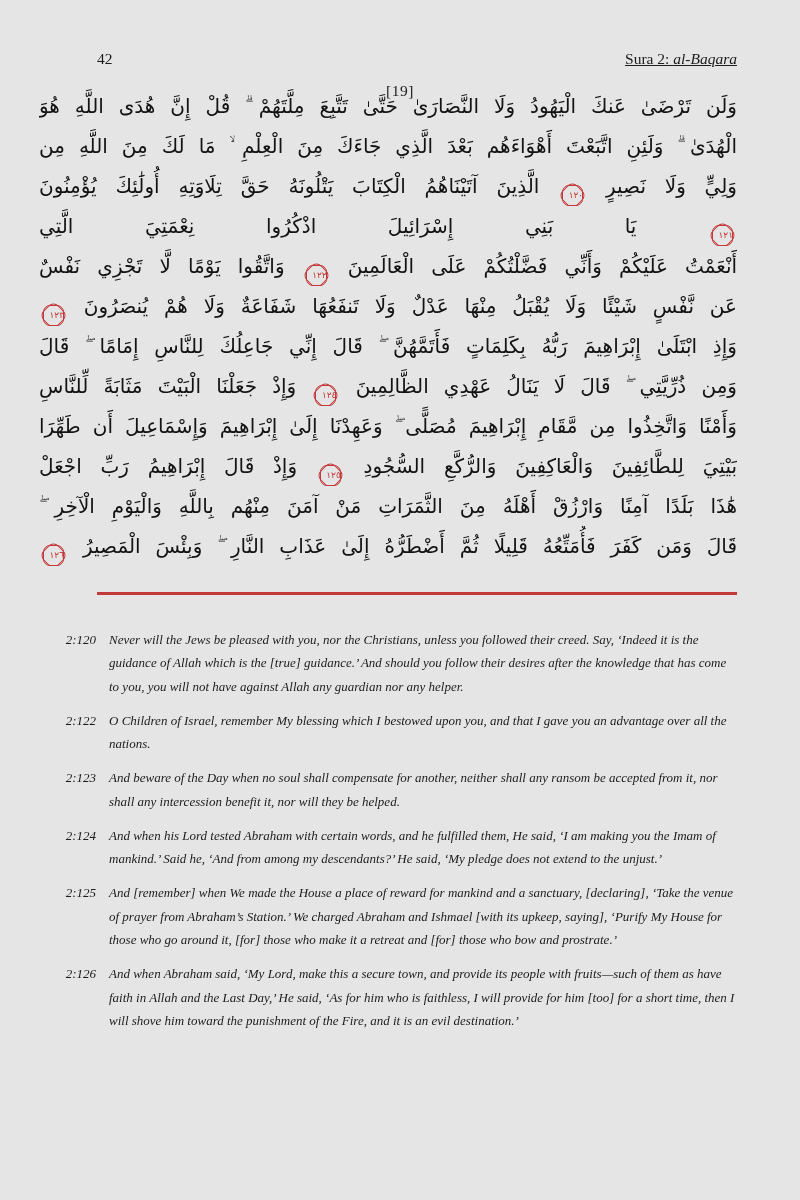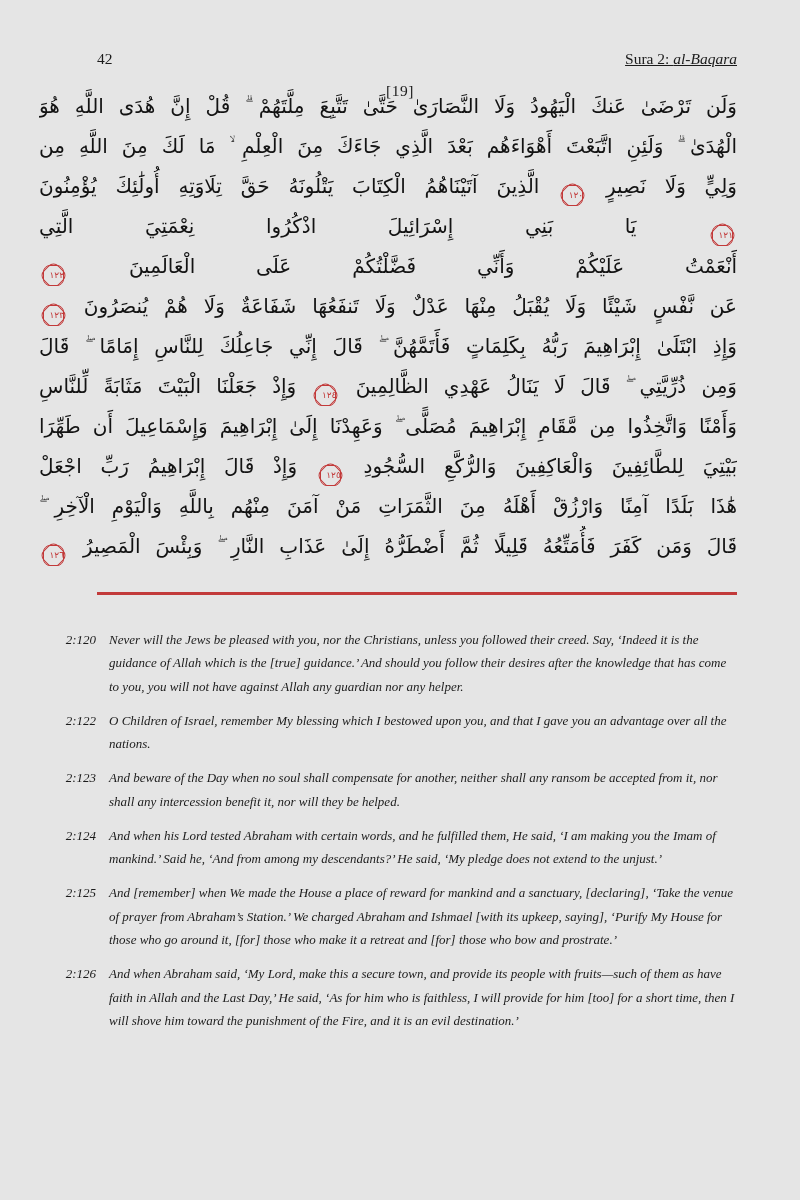--- a/index.html
+++ b/index.html
@@ -108,21 +108,21 @@
       <div class="arabic-line"><span>وَلَن تَرْضَىٰ عَنكَ الْيَهُودُ وَلَا النَّصَارَىٰ حَتَّىٰ تَتَّبِعَ مِلَّتَهُمْ ۗ قُلْ إِنَّ هُدَى اللَّهِ هُوَ</span> </div>
       <div class="arabic-line"><span>الْهُدَىٰ ۗ وَلَئِنِ اتَّبَعْتَ أَهْوَاءَهُم بَعْدَ الَّذِي جَاءَكَ مِنَ الْعِلْمِ ۙ مَا لَكَ مِنَ اللَّهِ مِن</span> </div>
       <div class="arabic-line"><span>وَلِيٍّ وَلَا نَصِيرٍ</span> <span class="rosette">
           <span class="num">١٢٠</span>
         </span> <span>الَّذِينَ آتَيْنَاهُمُ الْكِتَابَ يَتْلُونَهُ حَقَّ تِلَاوَتِهِ أُولَٰئِكَ يُؤْمِنُونَ</span> </div>
       <div class="arabic-line"> <span class="rosette">
           <span class="num">١٢١</span>
         </span> <span>يَا بَنِي إِسْرَائِيلَ اذْكُرُوا نِعْمَتِيَ الَّتِي</span> </div>
       <div class="arabic-line"><span>أَنْعَمْتُ عَلَيْكُمْ وَأَنِّي فَضَّلْتُكُمْ عَلَى الْعَالَمِينَ</span> <span class="rosette">
           <span class="num">١٢٢</span>
-        </span>  </div>
+        </span> <span>وَاتَّقُوا يَوْمًا لَّا تَجْزِي نَفْسٌ</span> </div>
       <div class="arabic-line"><span>عَن نَّفْسٍ شَيْئًا وَلَا يُقْبَلُ مِنْهَا عَدْلٌ وَلَا تَنفَعُهَا شَفَاعَةٌ وَلَا هُمْ يُنصَرُونَ</span> <span class="rosette">
           <span class="num">١٢٣</span>
         </span> </div>
       <div class="arabic-line"><span>وَإِذِ ابْتَلَىٰ إِبْرَاهِيمَ رَبُّهُ بِكَلِمَاتٍ فَأَتَمَّهُنَّ ۖ قَالَ إِنِّي جَاعِلُكَ لِلنَّاسِ إِمَامًا ۖ قَالَ</span> </div>
       <div class="arabic-line"><span>وَمِن ذُرِّيَّتِي ۖ قَالَ لَا يَنَالُ عَهْدِي الظَّالِمِينَ</span> <span class="rosette">
           <span class="num">١٢٤</span>
         </span> <span>وَإِذْ جَعَلْنَا الْبَيْتَ مَثَابَةً لِّلنَّاسِ</span> </div>
       <div class="arabic-line"><span>وَأَمْنًا وَاتَّخِذُوا مِن مَّقَامِ إِبْرَاهِيمَ مُصَلًّى ۖ وَعَهِدْنَا إِلَىٰ إِبْرَاهِيمَ وَإِسْمَاعِيلَ أَن طَهِّرَا</span> </div>
       <div class="arabic-line"><span>بَيْتِيَ لِلطَّائِفِينَ وَالْعَاكِفِينَ وَالرُّكَّعِ السُّجُودِ</span> <span class="rosette">
           <span class="num">١٢٥</span>

